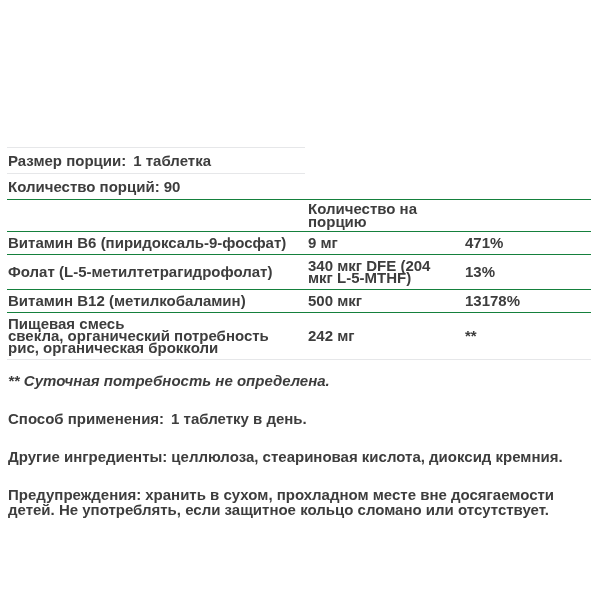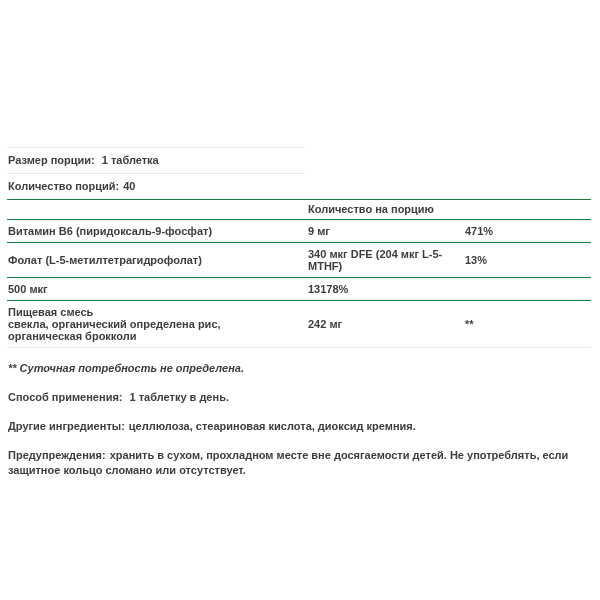--- a/index.html
+++ b/index.html
@@ -9,21 +9,21 @@
     height: 600px;
     background: #ffffff;
     font-family: "Liberation Sans", sans-serif;
   }
   .facts {
     position: absolute;
     left: 7px;
     top: 147px;
     width: 584px;
     color: #3d3d3d;
-    font-size: 11px;
+    font-size: 15px;
     font-weight: 700;
   }
   
   .serving {
     width: 298px;
   }
   .serving-row {
     border-top: 1px solid #e6e7e9;
     padding: 6px 0 6px 1px;
     line-height: 13px;
@@ -56,33 +56,33 @@
   }
 
   
   .footnote {
     margin-top: 13px;
     line-height: 15px;
     padding-left: 1px;
     font-style: italic;
   }
   .para {
-    margin-top: 14px;
+    margin-top: 23px;
     line-height: 15px;
     padding-left: 1px;
   }
 </style>
 </head>
 <body>
 
 <div class="facts">
 
   <div class="serving">
     <div class="serving-row"><span class="lbl lbl-wide">Размер порции:</span><span>1 таблетка</span></div>
-    <div class="serving-row"><span class="lbl">Количество порций:</span><span>40</span></div>
+    <div class="serving-row"><span class="lbl">Количество порций:</span><span>90</span></div>
   </div>
 
   <div class="ftable">
     <div class="trow thead">
       <div class="cell"></div>
       <div class="cell">Количество на порцию</div>
     </div>
 
     <div class="trow">
       <div class="cell">Витамин B6 (пиридоксаль-9-фосфат)</div>
@@ -90,28 +90,29 @@
       <div class="cell">471%</div>
     </div>
 
     <div class="trow">
       <div class="cell">Фолат (L-5-метилтетрагидрофолат)</div>
       <div class="cell">340 мкг DFE (204 мкг L-5-MTHF)</div>
       <div class="cell">13%</div>
     </div>
 
     <div class="trow">
+      <div class="cell">Витамин B12 (метилкобаламин)</div>
       <div class="cell">500 мкг</div>
       <div class="cell">13178%</div>
     </div>
 
     <div class="trow">
       <div class="cell">
         <div>Пищевая смесь</div>
-        <div class="name-detail">свекла, органический определена рис, органическая брокколи</div>
+        <div class="name-detail">свекла, органический потребность рис, органическая брокколи</div>
       </div>
       <div class="cell">242 мг</div>
       <div class="cell">**</div>
     </div>
   </div>
 
   <div class="footnote">** Суточная потребность не определена.</div>
 
   <div class="para"><span class="lbl lbl-wide">Способ применения:</span><span>1 таблетку в день.</span></div>
 

